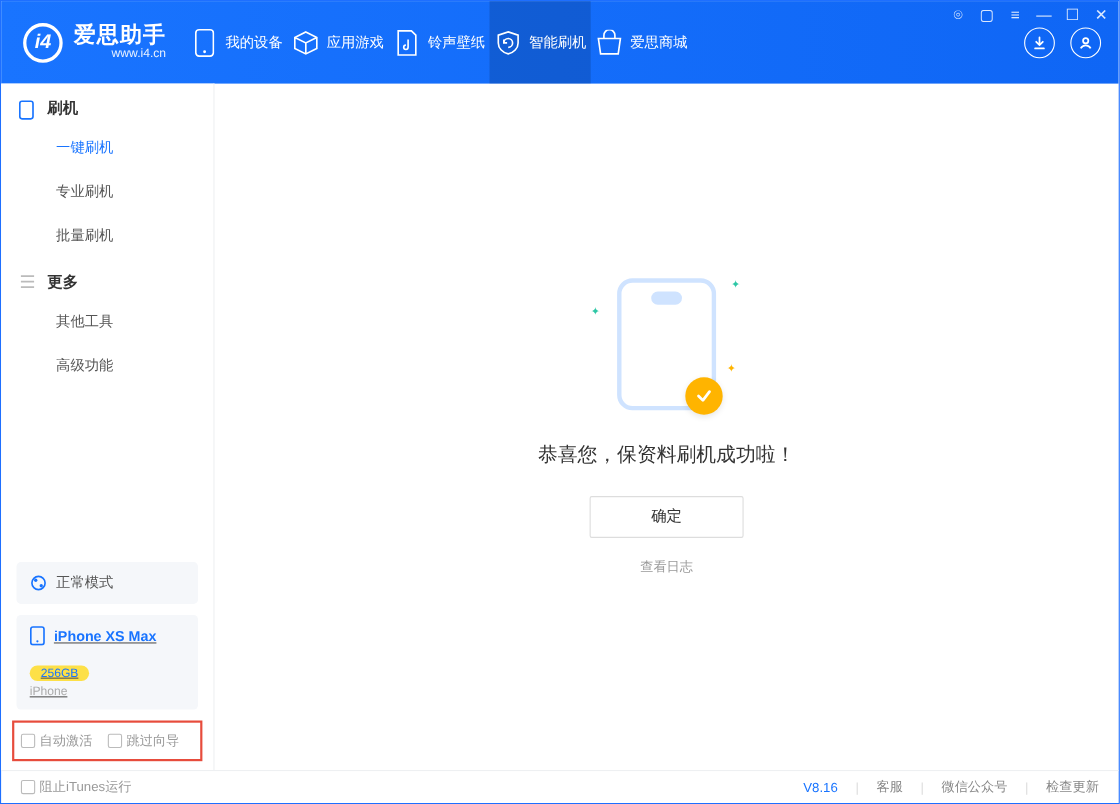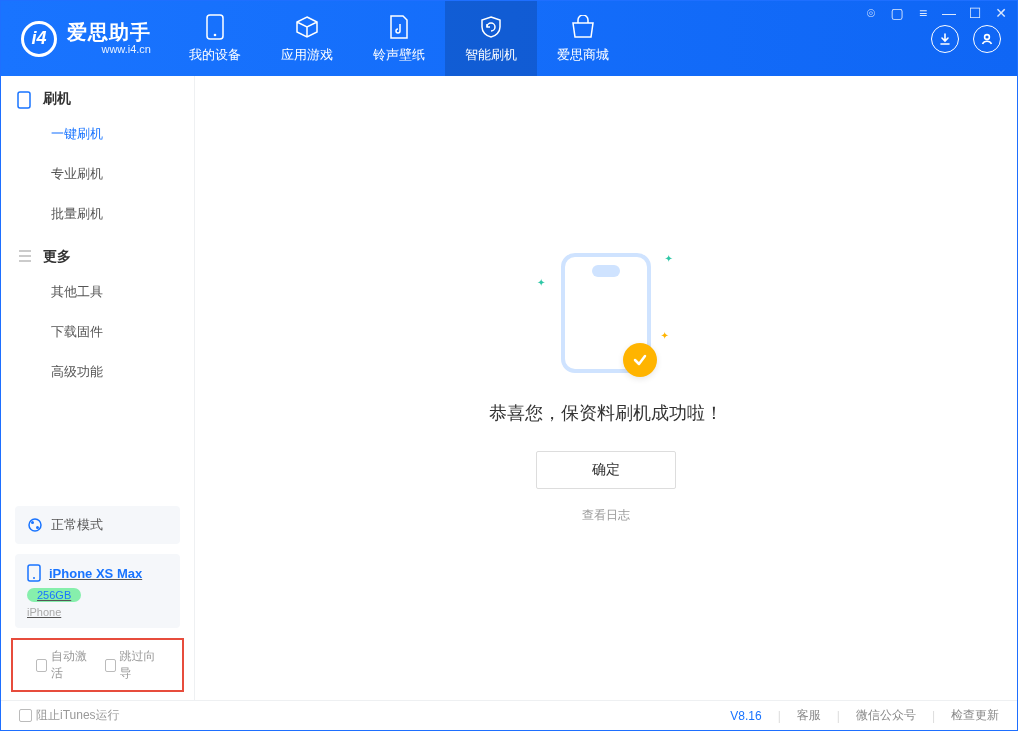--- a/index.html
+++ b/index.html
@@ -7,45 +7,45 @@
   .window { width: 1018px; height: 731px; border: 1px solid #1e6fff; display: flex; flex-direction: column; overflow: hidden; position: relative; }
 
   
   .header { height: 75px; background: linear-gradient(90deg, #1974ff 0%, #0f66f5 100%); display: flex; align-items: stretch; color: #fff; }
   .logo-block { display: flex; align-items: center; padding: 0 18px 0 20px; gap: 10px; text-align: right; }
   .logo-circle { width: 36px; height: 36px; border-radius: 50%; border: 3px solid #fff; display: flex; align-items: center; justify-content: center; font-weight: bold; font-size: 18px; font-style: italic;}
   .logo-text { display: flex; flex-direction: column; line-height: 1.1; }
   .logo-text .cn { font-size: 20px; font-weight: 600; letter-spacing: 1px;}
   .logo-text .url { font-size: 11px; opacity: .9; }
   .tabs { display: flex; }
-  .tab { width: 92px; display: flex; flex-direction: column; align-items: center; justify-content: center; gap: 6px; cursor: pointer; font-size: 13px;}
+  .tab { width: 92px; display: flex; align-items: center; justify-content: center; gap: 6px; cursor: pointer; font-size: 13px;}
   .tab.active { background: rgba(0,0,0,0.15); }
   .tab .icon { width: 26px; height: 26px; display: flex; align-items: center; justify-content: center; }
   .header-right { margin-left: auto; display: flex; align-items: center; padding-right: 16px; gap: 14px;}
   .hr-icon { width: 28px; height: 28px; border: 1.8px solid #fff; border-radius: 50%; display:flex; align-items:center; justify-content:center; cursor:pointer;}
 
   .win-controls { position: absolute; top: 4px; right: 8px; display: flex; gap: 10px; color: #fff; opacity: .85; }
   .win-controls span { width: 16px; height: 16px; display: inline-flex; align-items:center; justify-content:center; cursor:pointer; font-size:14px;}
 
   
   .body { flex: 1; display: flex; min-height: 0; }
   .sidebar { width: 194px; border-right: 1px solid #eef0f2; display: flex; flex-direction: column; background:#fff;}
   .side-group-title { display: flex; align-items: center; gap: 10px; padding: 14px 16px 6px 16px; color: #333; font-size: 14px; font-weight: 600;}
   .side-group-title .ic { width: 16px; height: 16px; }
   .side-item { padding: 11px 12px 11px 50px; font-size: 13px; color: #555; cursor: pointer;}
   .side-item.active { color: #1974ff; }
 
   .side-bottom-pills { margin-top: auto; padding: 0 14px 10px 14px; display:flex; flex-direction:column; gap:10px;}
   .pill { background: #f5f7fa; border-radius: 4px; padding: 10px 12px; display:flex; align-items:center; gap:8px; color:#555; font-size:13px;text-align:right;}
   .pill.dev { flex-direction: column; align-items: flex-start; gap:4px;text-decoration:underline;}
   .pill.dev .name { color: #1974ff; font-weight: 600; }
-  .pill.dev .storage { background: #86efac; color:#1974ff; border-radius: 10px; padding: 1px 10px; font-size: 11px; margin-top:2px;}
+  .pill.dev .storage { background: #fde047; color:#1974ff; border-radius: 10px; padding: 1px 10px; font-size: 11px; margin-top:14px;}
   .pill.dev .dtype { color:#aaa; font-size:11px;}
 
-  .opts-row { border: 2px solid #e74c3c; margin: 0 10px 8px 10px; padding: 8px 23px; display:flex; gap:14px; font-size:12px; color:#999;}
+  .opts-row { border: 2px solid #e74c3c; margin: 0 10px 8px 10px; padding: 8px 6px; display:flex; gap:14px; font-size:12px; color:#999;}
   .chk { display:flex; align-items:center; gap:4px; cursor:pointer;}
   .chk .box { width:13px; height:13px; border:1px solid #bbb; border-radius:2px;}
 
   
   .main { flex: 1; display: flex; flex-direction: column; align-items: center; justify-content: center; position:relative;}
   .phone-illus { width: 90px; height: 120px; border: 4px solid #cfe3ff; border-radius: 14px; position: relative; background:#fff; margin-bottom: 28px;}
   .phone-illus::before { content:""; position:absolute; top:8px; left:50%; transform:translateX(-50%); width:28px; height:12px; background:#cfe3ff; border-radius:6px;}
   .phone-illus .badge { position:absolute; bottom:-8px; right:-10px; width:34px; height:34px; background:#ffb400; border-radius:50%; display:flex; align-items:center; justify-content:center; color:#fff; box-shadow:0 2px 6px rgba(0,0,0,.1);}
   .sparkle { position:absolute; font-size:10px;}
   .sparkle.s1 { left:-28px; top:20px; color:#2ec7a6;}
@@ -164,21 +164,20 @@
 
       <div class="side-group-title">
         <span class="ic">
             <svg width="16" height="14" viewBox="0 0 16 14">
               <path d="M2 2 H14 M2 7 H14 M2 12 H14" stroke="#bbb" stroke-width="1.6"></path>
             </svg>
           </span>
         <span>更多</span>
       </div>
       <div class="side-item">其他工具</div>
-      <div class="side-item">下载固件</div>
       <div class="side-item">高级功能</div>
 
       <div class="side-bottom-pills">
         <div class="pill">
           <span>
               <svg width="16" height="16" viewBox="0 0 16 16">
                 <circle cx="8" cy="8" r="6" fill="none" stroke="#1974ff" stroke-width="1.5"></circle>
                 <circle cx="5.5" cy="5.5" r="1.5" fill="#1974ff"></circle>
                 <circle cx="10.5" cy="10.5" r="1.5" fill="#1974ff"></circle>
               </svg>

